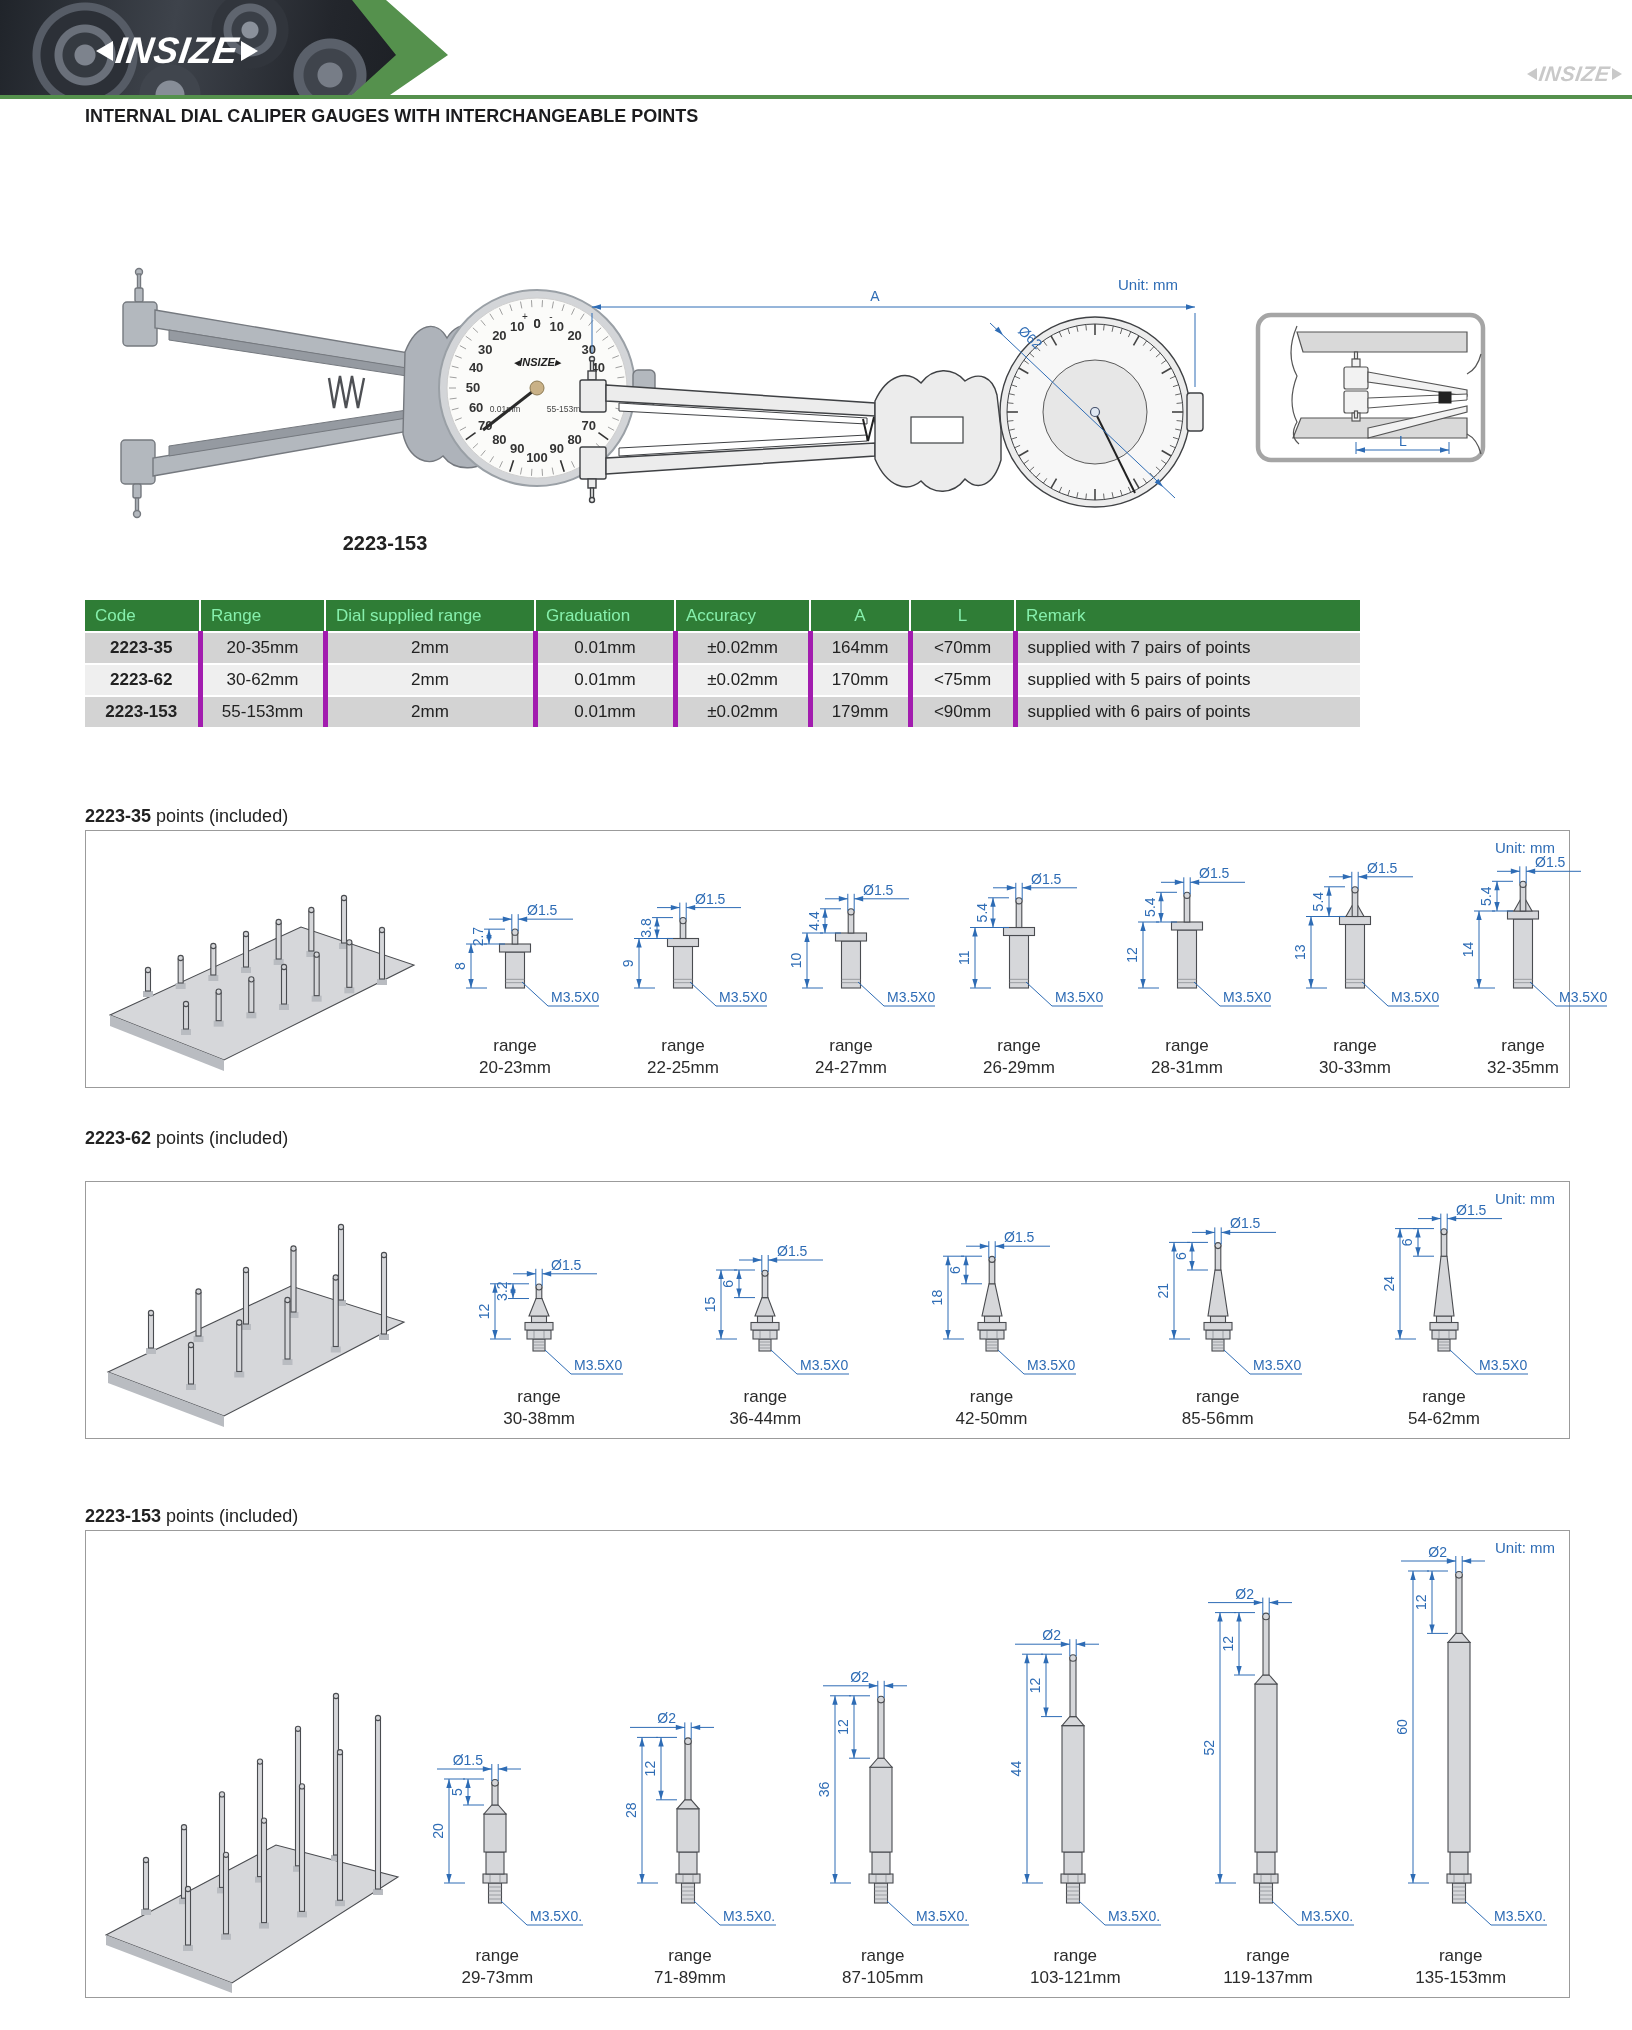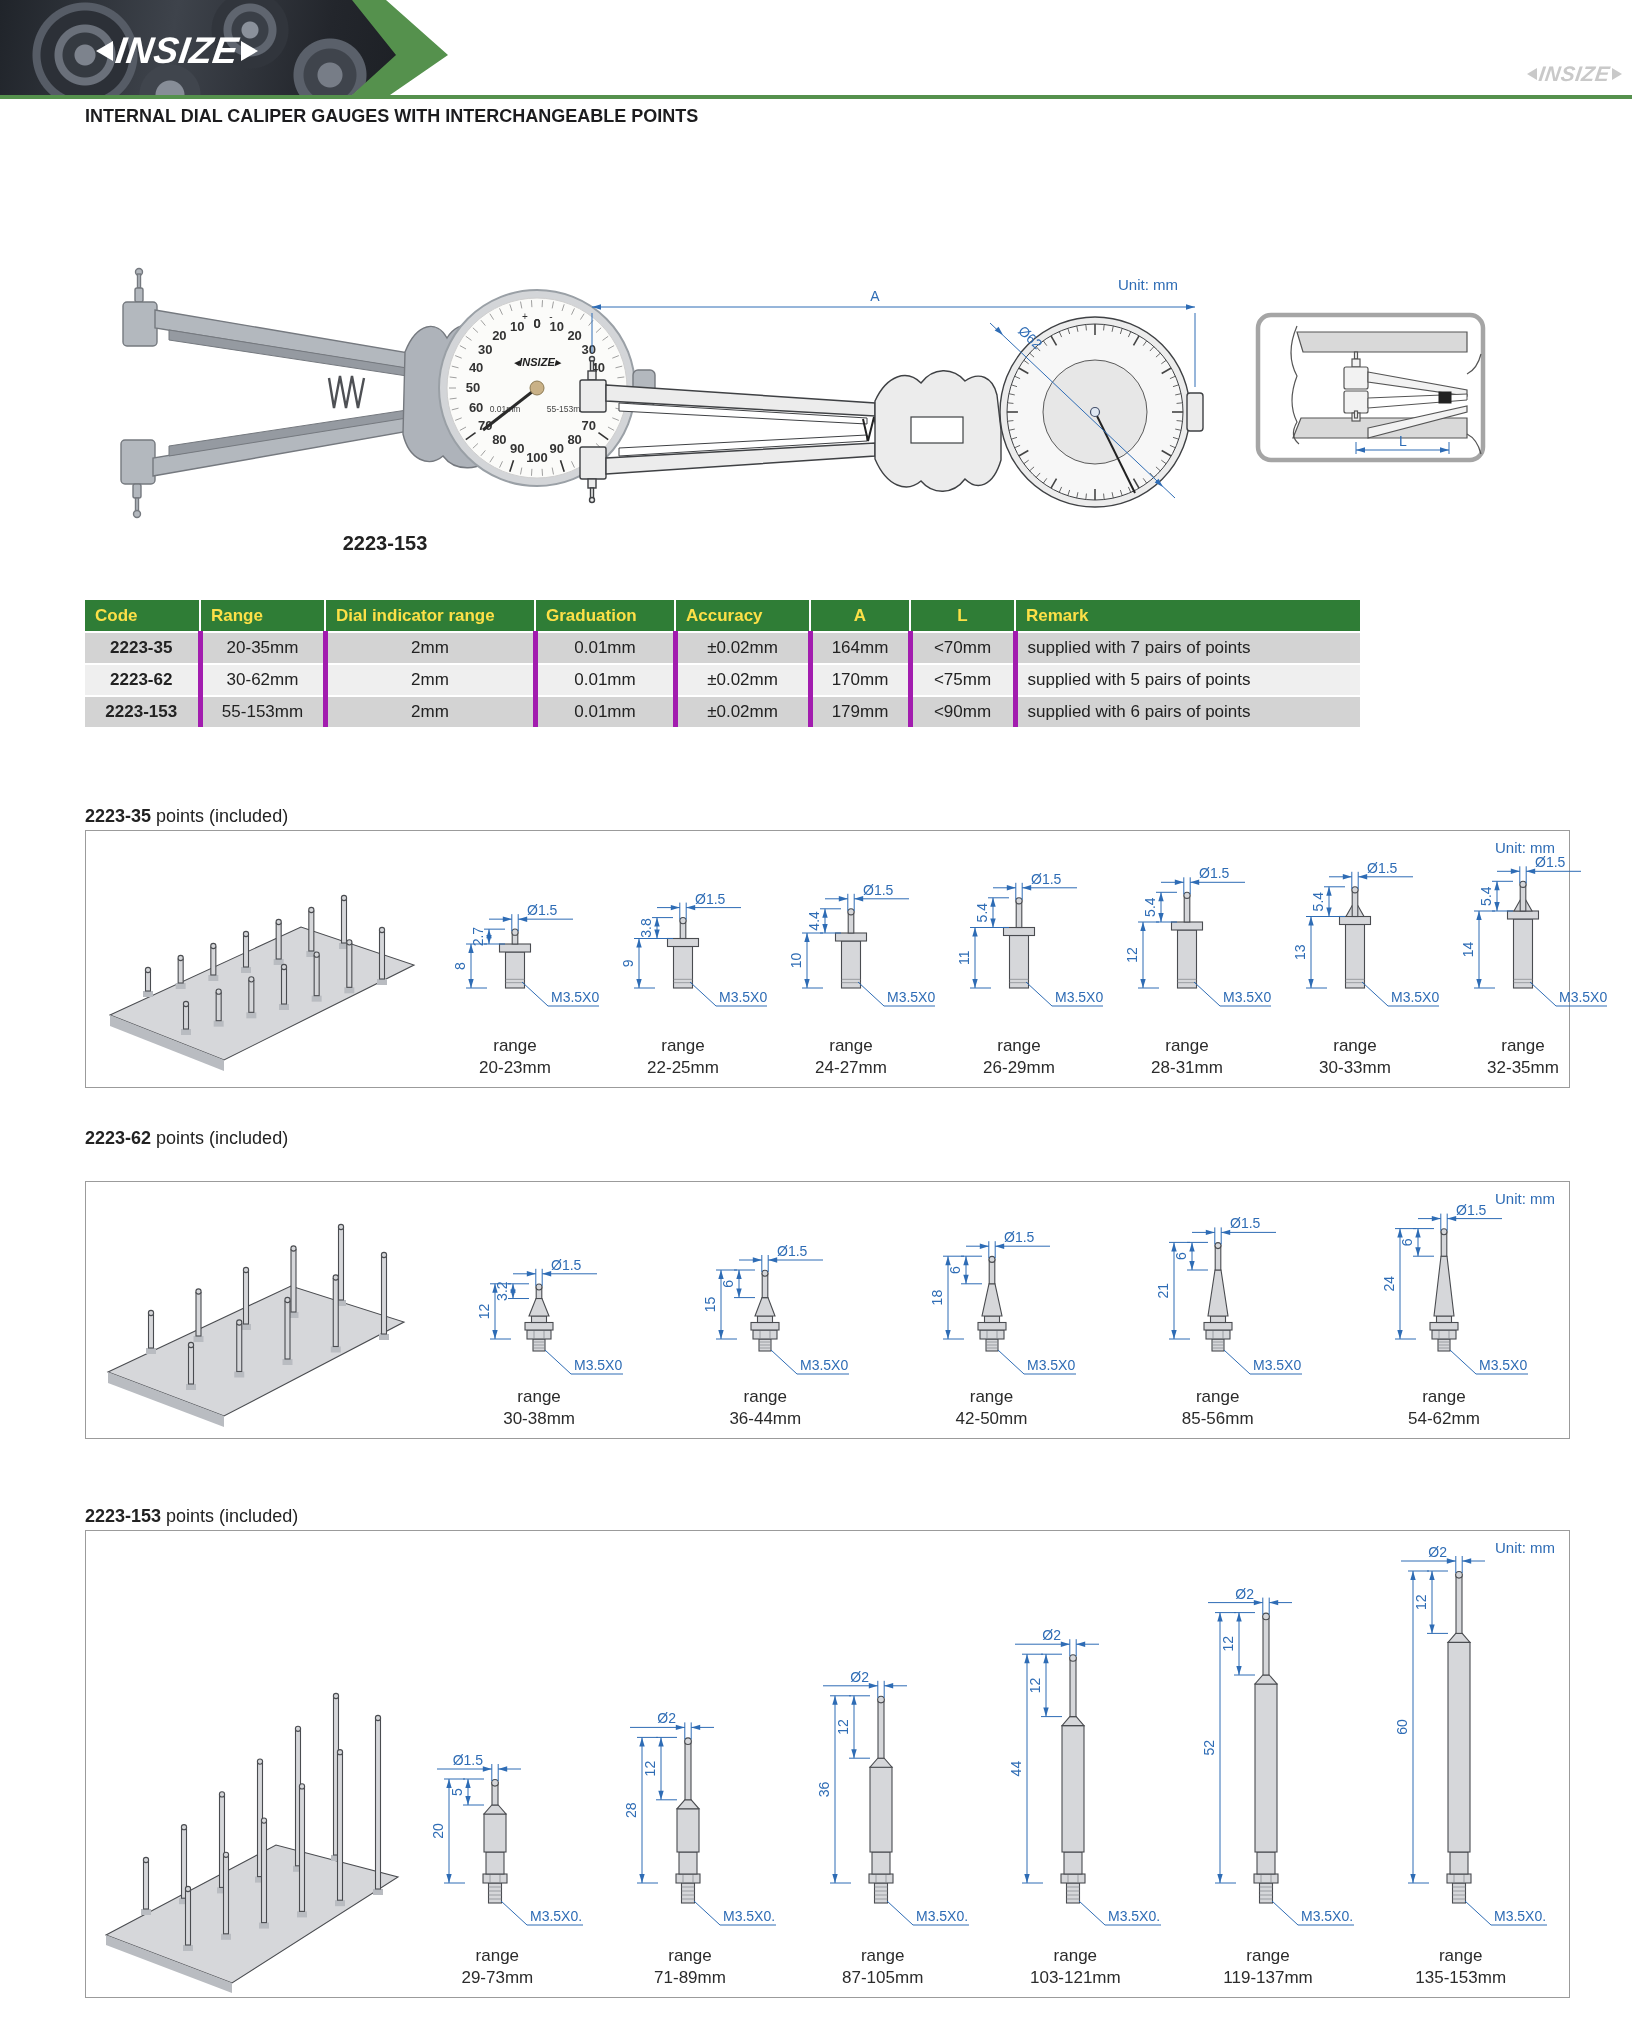--- a/index.html
+++ b/index.html
@@ -32,21 +32,21 @@
   .logo-gray{position:absolute;right:10px;top:62px;color:#c9c9c9;font-size:21px;}
   .logo-gray .tri-l{width:0;height:0;border-top:6px solid transparent;border-bottom:6px solid transparent;border-right:10px solid #c9c9c9;margin-right:2px;}
   .logo-gray .tri-r{width:0;height:0;border-top:6px solid transparent;border-bottom:6px solid transparent;border-left:10px solid #c9c9c9;margin-left:2px;}
   
   .page-title{position:absolute;left:85px;top:106px;font-size:18px;font-weight:bold;color:#1c1c1e;}
   
   .caption{position:absolute;left:250px;top:532px;width:270px;text-align:center;font-weight:bold;font-size:20px;color:#222;}
   .unit-abs{position:absolute;color:#2e6cb5;font-size:15px;}
   
   table.spec{position:absolute;left:85px;top:600px;border-collapse:collapse;table-layout:fixed;font-size:17px;}
-  table.spec th{background:#2f7d36;color:#fde047;font-weight:bold;text-align:left;padding:5px 10px;border-left:2px solid #fff;height:21px;}
+  table.spec th{background:#2f7d36;color:#86efac;font-weight:normal;text-align:left;padding:5px 10px;border-left:2px solid #fff;height:21px;}
   table.spec th.c{text-align:center;}
   table.spec th:first-child{border-left:none;}
   table.spec td{padding:4px 8px;text-align:center;border-left:5px solid #a21caf;height:22px;}
   table.spec td:first-child{border-left:none;font-weight:bold;}
   table.spec td.l{text-align:left;padding-left:10px;}
   table.spec tr.r0{background:#d3d3d3;}
   table.spec tr.r1{background:#efefef;}
   table.spec tbody tr{border-top:2px solid #fff;}
   
   .sec-title{position:absolute;left:85px;width:1485px;text-align:left;font-size:18px;color:#222;}
@@ -314,21 +314,21 @@
       <col style="width:140px">
       <col style="width:135px">
       <col style="width:100px">
       <col style="width:105px">
       <col style="width:345px">
     </colgroup>
   <thead>
       <tr>
         <th>Code</th>
         <th>Range</th>
-        <th>Dial indicator range</th>
+        <th>Dial supplied range</th>
         <th>Graduation</th>
         <th>Accuracy</th>
         <th class="c">A</th>
         <th class="c">L</th>
         <th>Remark</th>
       </tr>
     </thead>
   <tbody>
       <tr class="r0">
         <td>2223-35</td>

